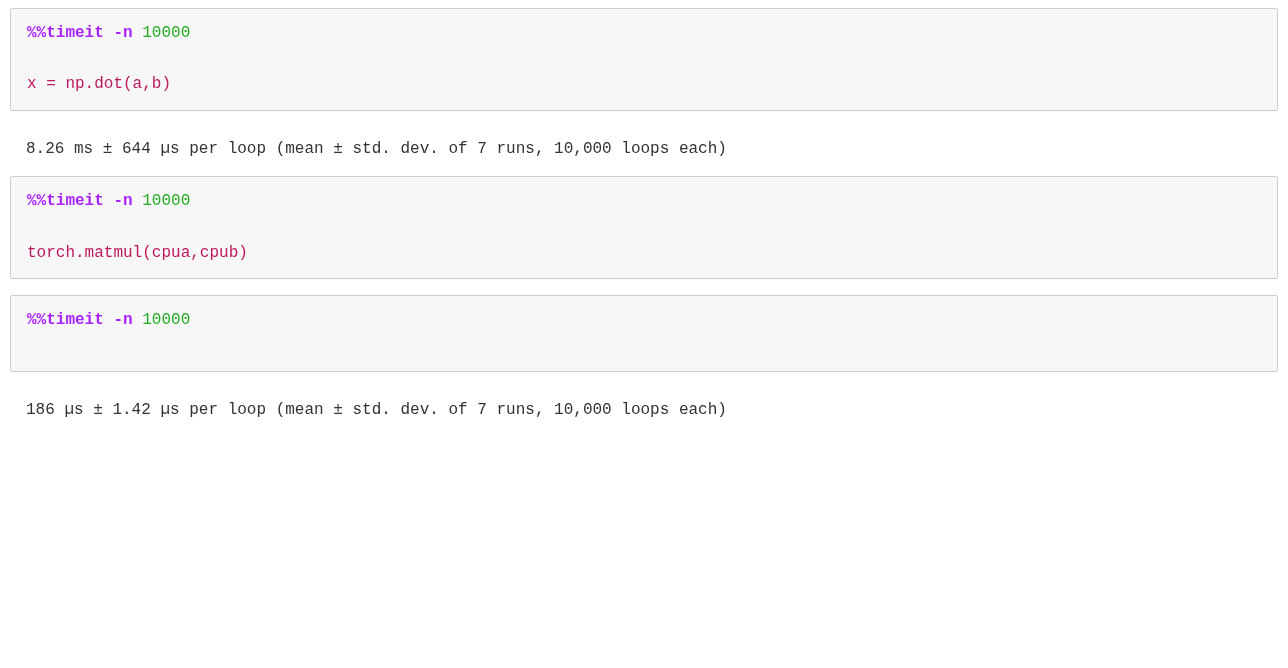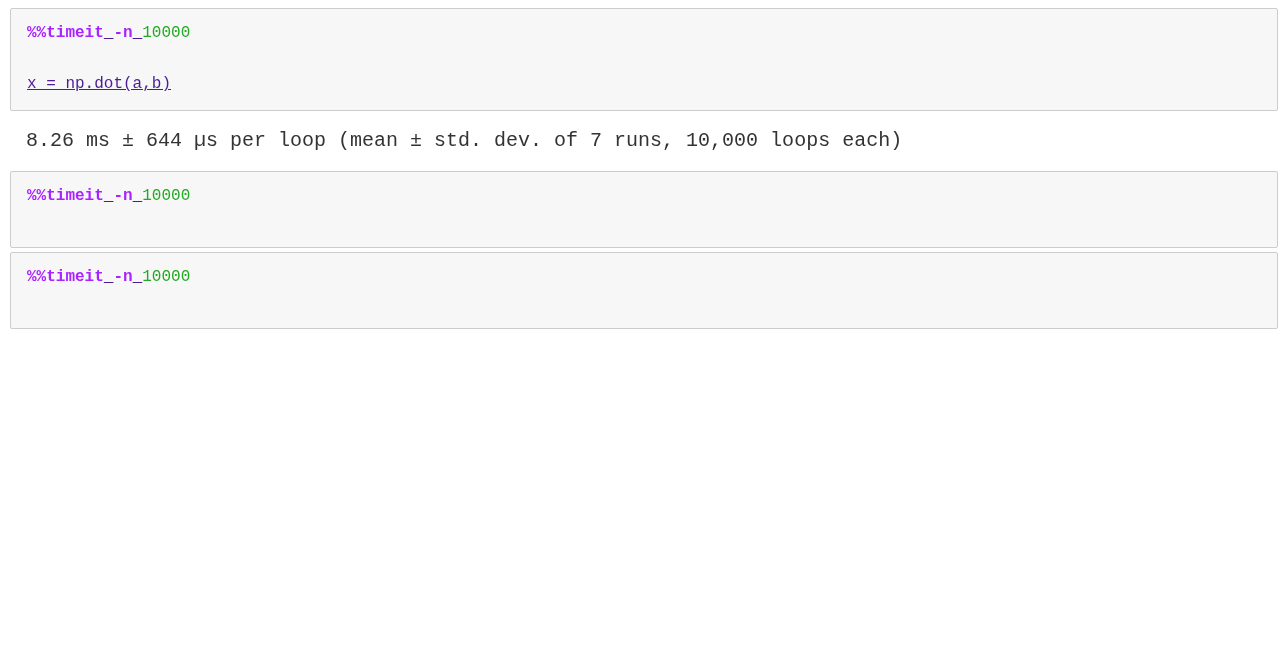--- a/index.html
+++ b/index.html
@@ -24,21 +24,21 @@
     }
 
     .cell-block {
       margin-bottom: 4px;
     }
 
     .code-cell {
       border: 1px solid #cccccc;
       background-color: #f7f7f7;
       padding: 12px 16px;
-      margin-bottom: 4px;
+      margin-bottom: 16px;
       border-radius: 2px;
     }
 
     .code-line {
       line-height: 1.6;
       white-space: pre;
     }
 
     .code-line-blank {
       height: 1.6em;
@@ -52,27 +52,26 @@
     .keyword-flag {
       color: #aa22ff;
       font-weight: bold;
     }
 
     .number-green {
       color: #22aa22;
     }
 
     .code-plain {
-      color: #4c1d95;
-      text-decoration: underline;
+      color: #be185d;
     }
 
     .output-line {
       padding: 10px 16px 10px 16px;
-      font-size: 20px;
+      font-size: 16px;
       line-height: 1.6;
       color: #333333;
       background-color: #ffffff;
       white-space: pre-wrap;
       word-break: break-word;
     }
   </style>
 </head>
 <body>
 
@@ -82,21 +81,23 @@
         <div class="code-line"><span class="keyword-magic">%%timeit</span><span class="code-plain"> </span><span class="keyword-flag">-n</span><span class="code-plain"> </span><span class="number-green">10000</span></div>
         <div class="code-line-blank"></div>
         <div class="code-line"><span class="code-plain">x = np.dot(a,b)</span></div>
       </div>
       <div class="output-line">8.26 ms ± 644 µs per loop (mean ± std. dev. of 7 runs, 10,000 loops each)</div>
     </div>
     <div class="cell-block">
       <div class="code-cell">
         <div class="code-line"><span class="keyword-magic">%%timeit</span><span class="code-plain"> </span><span class="keyword-flag">-n</span><span class="code-plain"> </span><span class="number-green">10000</span></div>
         <div class="code-line-blank"></div>
+        <div class="code-line"><span class="code-plain">torch.matmul(cpua,cpub)</span></div>
       </div>
     </div>
     <div class="cell-block">
       <div class="code-cell">
         <div class="code-line"><span class="keyword-magic">%%timeit</span><span class="code-plain"> </span><span class="keyword-flag">-n</span><span class="code-plain"> </span><span class="number-green">10000</span></div>
         <div class="code-line-blank"></div>
       </div>
+      <div class="output-line">186 µs ± 1.42 µs per loop (mean ± std. dev. of 7 runs, 10,000 loops each)</div>
     </div>
   </div>
 
 </body></html>

